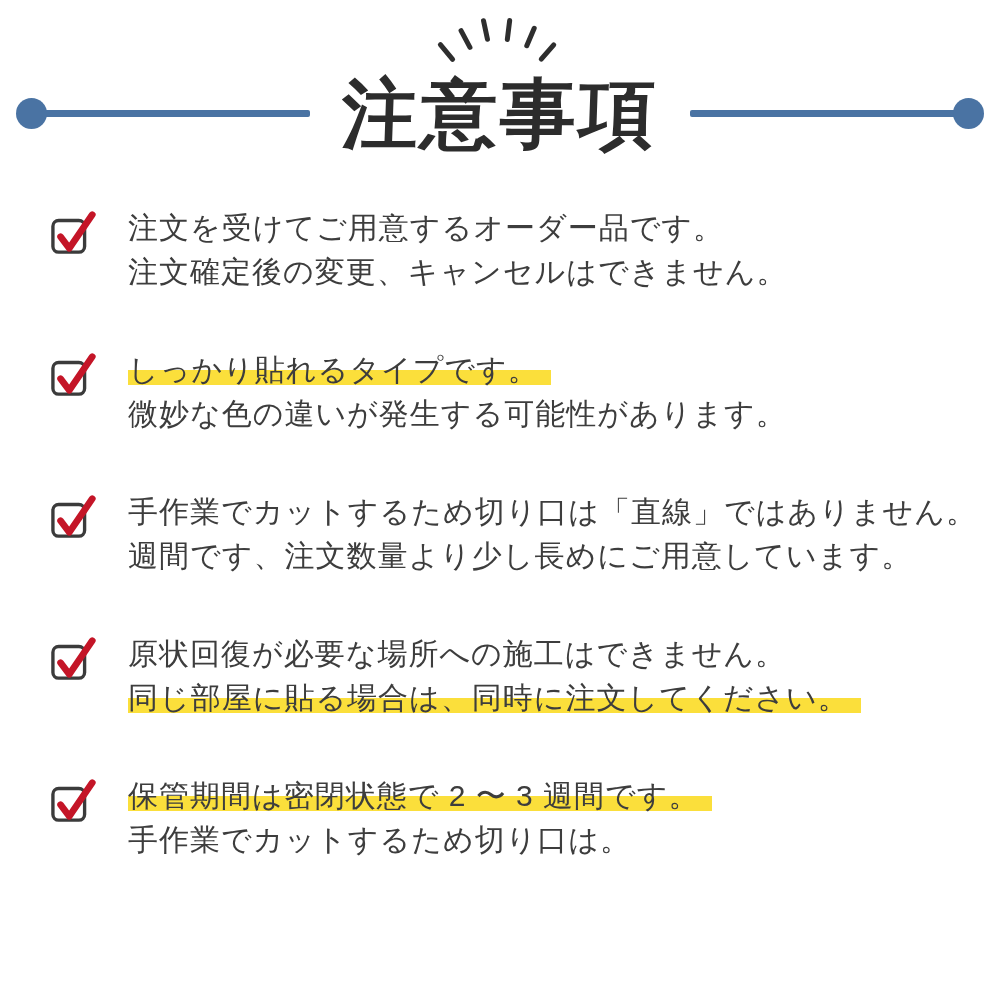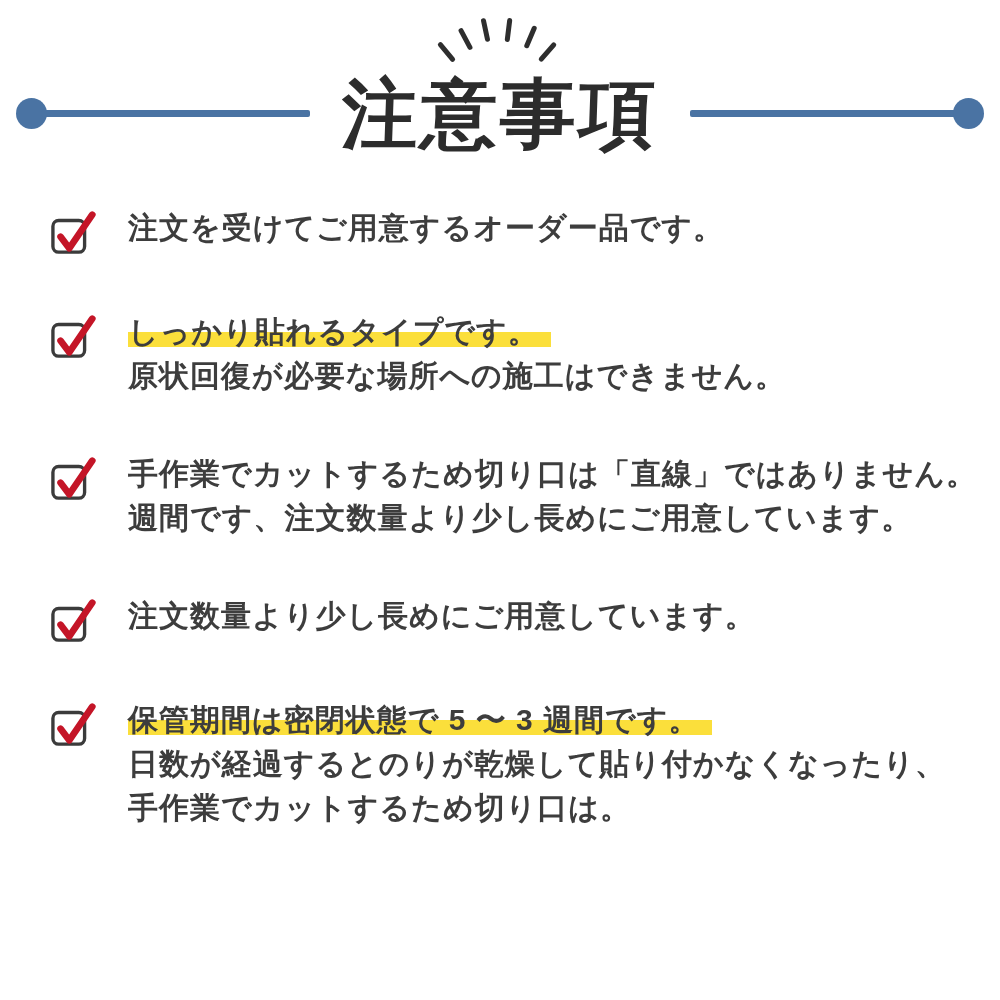--- a/index.html
+++ b/index.html
@@ -113,21 +113,21 @@
     display:flex;
     flex-direction:column;
   }
   .line{
     line-height:44px;
     height:44px;
     white-space:nowrap;
   }
   .line-text{
     font-size:30px;
-    font-weight:bold;
+    font-weight:normal;
     letter-spacing:1px;
     color:var(--text);
     text-align:right;
   }
   .line-text.highlight{
     background:linear-gradient(to bottom,
       transparent 52%,
       var(--highlight) 52%,
       var(--highlight) 96%,
       transparent 96%);
@@ -162,61 +162,62 @@
   </header>
 
   <main class="notes">
     <div class="note">
       <svg class="checkbox" viewBox="0 0 52 50" aria-hidden="true">
         <rect x="3" y="13" width="33" height="33" rx="6"></rect>
         <path d="M11 30 L20 42 L44 7"></path>
       </svg>
       <div class="lines">
           <div class="line"><span class="line-text">注文を受けてご用意するオーダー品です。</span></div>
+          <div class="line"><span class="line-text">注文確定後の変更、キャンセルはできません。</span></div>
         </div>
     </div>
 
     <div class="note">
       <svg class="checkbox" viewBox="0 0 52 50" aria-hidden="true">
         <rect x="3" y="13" width="33" height="33" rx="6"></rect>
         <path d="M11 30 L20 42 L44 7"></path>
       </svg>
       <div class="lines">
           <div class="line"><span class="line-text highlight">しっかり貼れるタイプです。</span></div>
-          <div class="line"><span class="line-text">原状回復が必要な場所への施工はできません。</span></div>
+          <div class="line"><span class="line-text">微妙な色の違いが発生する可能性があります。</span></div>
         </div>
     </div>
 
     <div class="note">
       <svg class="checkbox" viewBox="0 0 52 50" aria-hidden="true">
         <rect x="3" y="13" width="33" height="33" rx="6"></rect>
         <path d="M11 30 L20 42 L44 7"></path>
       </svg>
       <div class="lines">
           <div class="line"><span class="line-text">手作業でカットするため切り口は「直線」ではありません。</span></div>
           <div class="line"><span class="line-text">週間です、注文数量より少し長めにご用意しています。</span></div>
         </div>
     </div>
 
     <div class="note">
       <svg class="checkbox" viewBox="0 0 52 50" aria-hidden="true">
         <rect x="3" y="13" width="33" height="33" rx="6"></rect>
         <path d="M11 30 L20 42 L44 7"></path>
       </svg>
       <div class="lines">
-          <div class="line"><span class="line-text">注文数量より少し長めにご用意しています。</span></div>
-        </div>
-    </div>
-
-    <div class="note">
-      <svg class="checkbox" viewBox="0 0 52 50" aria-hidden="true">
-        <rect x="3" y="13" width="33" height="33" rx="6"></rect>
-        <path d="M11 30 L20 42 L44 7"></path>
-      </svg>
-      <div class="lines">
-          <div class="line"><span class="line-text highlight">保管期間は密閉状態で 5 〜 3 週間です。</span></div>
-          <div class="line"><span class="line-text">日数が経過するとのりが乾燥して貼り付かなくなったり、</span></div>
+          <div class="line"><span class="line-text">原状回復が必要な場所への施工はできません。</span></div>
+          <div class="line"><span class="line-text highlight">同じ部屋に貼る場合は、同時に注文してください。</span></div>
+        </div>
+    </div>
+
+    <div class="note">
+      <svg class="checkbox" viewBox="0 0 52 50" aria-hidden="true">
+        <rect x="3" y="13" width="33" height="33" rx="6"></rect>
+        <path d="M11 30 L20 42 L44 7"></path>
+      </svg>
+      <div class="lines">
+          <div class="line"><span class="line-text highlight">保管期間は密閉状態で 2 〜 3 週間です。</span></div>
           <div class="line"><span class="line-text">手作業でカットするため切り口は。</span></div>
         </div>
     </div>
   </main>
 
 </div>
 
 </body></html>

